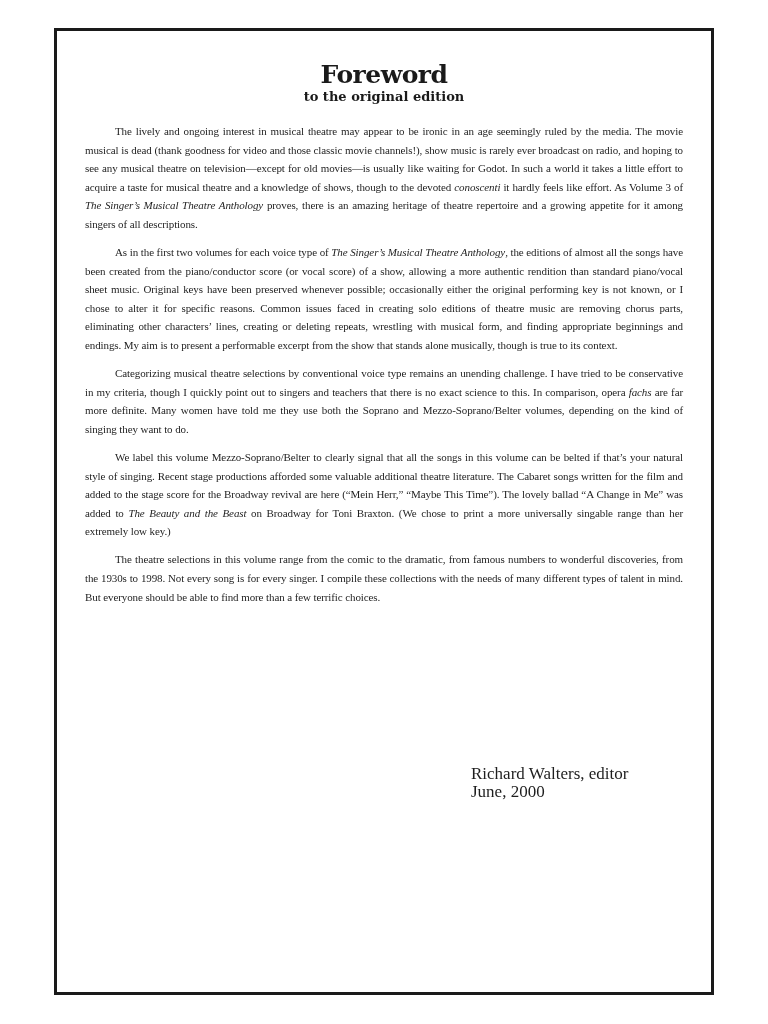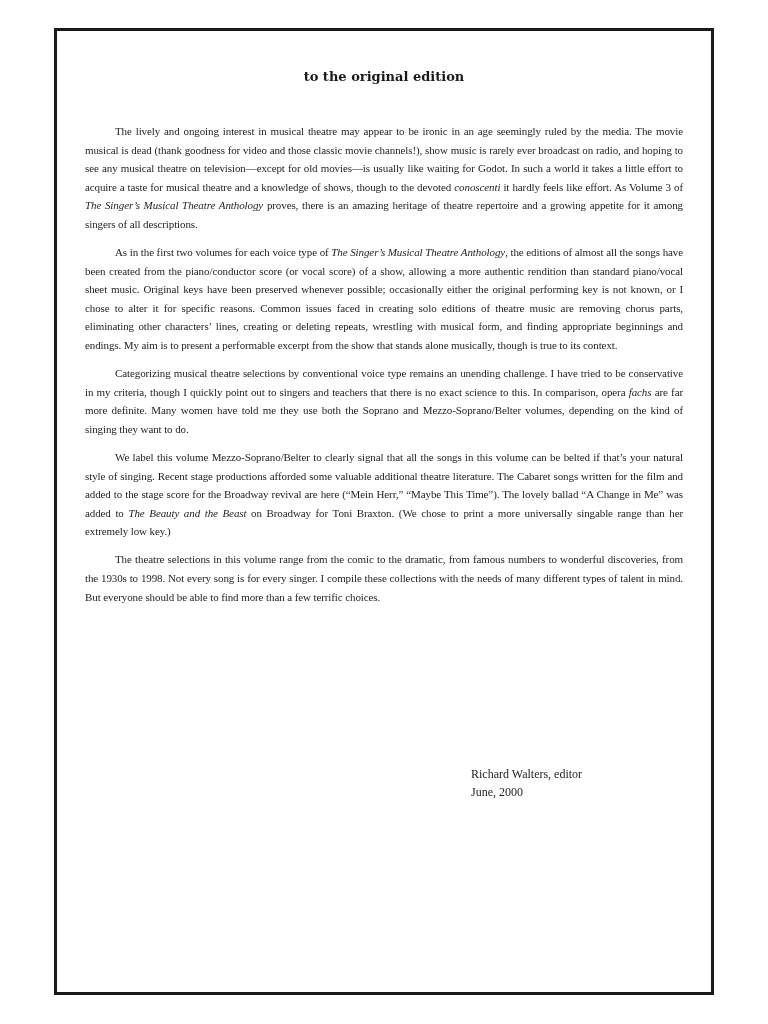--- a/index.html
+++ b/index.html
@@ -38,21 +38,21 @@
       letter-spacing: -0.5px;
       line-height: 28px;
       margin: 0;
       color: #1a1a1a;
     }
     .subtitle {
       font-family: "DejaVu Serif", "Liberation Serif", serif;
       font-weight: bold;
       font-size: 13px;
       line-height: 16px;
-      margin: 8px;
+      margin: 0;
       color: #1a1a1a;
     }
     .body-text {
       position: absolute;
       left: 28px;
       top: 91px;
       width: 598px;
     }
     .para {
       margin: 0 0 9.5px 0;
@@ -60,30 +60,31 @@
       line-height: 18.6px;
       text-align: justify;
       text-indent: 30px;
       letter-spacing: -0.1px;
     }
     .para .it { font-style: italic; }
     .signature {
       position: absolute;
       left: 414px;
       top: 734px;
-      font-size: 12px;
+      font-size: 17px;
       line-height: 18px;
     }
     .signature div { margin: 0; }
   </style>
 </head>
 <body>
 
 <div class="frame">
   <div class="heading">
+    <h1 class="title">Foreword</h1>
     <h2 class="subtitle">to the original edition</h2>
   </div>
 
   <div class="body-text">
     <p class="para"><span>The lively and ongoing interest in musical theatre may appear to be ironic in an age seemingly ruled by the media. The movie musical is dead (thank goodness for video and those classic movie channels!), show music is rarely ever broadcast on radio, and hoping to see any musical theatre on television—except for old movies—is usually like waiting for Godot. In such a world it takes a little effort to acquire a taste for musical theatre and a knowledge of shows, though to the devoted </span><span class="it">conoscenti</span><span> it hardly feels like effort. As Volume 3 of </span><span class="it">The Singer’s Musical Theatre Anthology</span><span> proves, there is an amazing heritage of theatre repertoire and a growing appetite for it among singers of all descriptions.</span></p>
     <p class="para"><span>As in the first two volumes for each voice type of </span><span class="it">The Singer’s Musical Theatre Anthology</span><span>, the editions of almost all the songs have been created from the piano/conductor score (or vocal score) of a show, allowing a more authentic rendition than standard piano/vocal sheet music. Original keys have been preserved whenever possible; occasionally either the original performing key is not known, or I chose to alter it for specific reasons. Common issues faced in creating solo editions of theatre music are removing chorus parts, eliminating other characters’ lines, creating or deleting repeats, wrestling with musical form, and finding appropriate beginnings and endings. My aim is to present a performable excerpt from the show that stands alone musically, though is true to its context.</span></p>
     <p class="para"><span>Categorizing musical theatre selections by conventional voice type remains an unending challenge. I have tried to be conservative in my criteria, though I quickly point out to singers and teachers that there is no exact science to this. In comparison, opera </span><span class="it">fachs</span><span> are far more definite. Many women have told me they use both the Soprano and Mezzo-Soprano/Belter volumes, depending on the kind of singing they want to do.</span></p>
     <p class="para"><span>We label this volume Mezzo-Soprano/Belter to clearly signal that all the songs in this volume can be belted if that’s your natural style of singing. Recent stage productions afforded some valuable additional theatre literature. The Cabaret songs written for the film and added to the stage score for the Broadway revival are here (“Mein Herr,” “Maybe This Time”). The lovely ballad “A Change in Me” was added to </span><span class="it">The Beauty and the Beast</span><span> on Broadway for Toni Braxton. (We chose to print a more universally singable range than her extremely low key.)</span></p>
     <p class="para"><span>The theatre selections in this volume range from the comic to the dramatic, from famous numbers to wonderful discoveries, from the 1930s to 1998. Not every song is for every singer. I compile these collections with the needs of many different types of talent in mind. But everyone should be able to find more than a few terrific choices.</span></p>
   </div>

